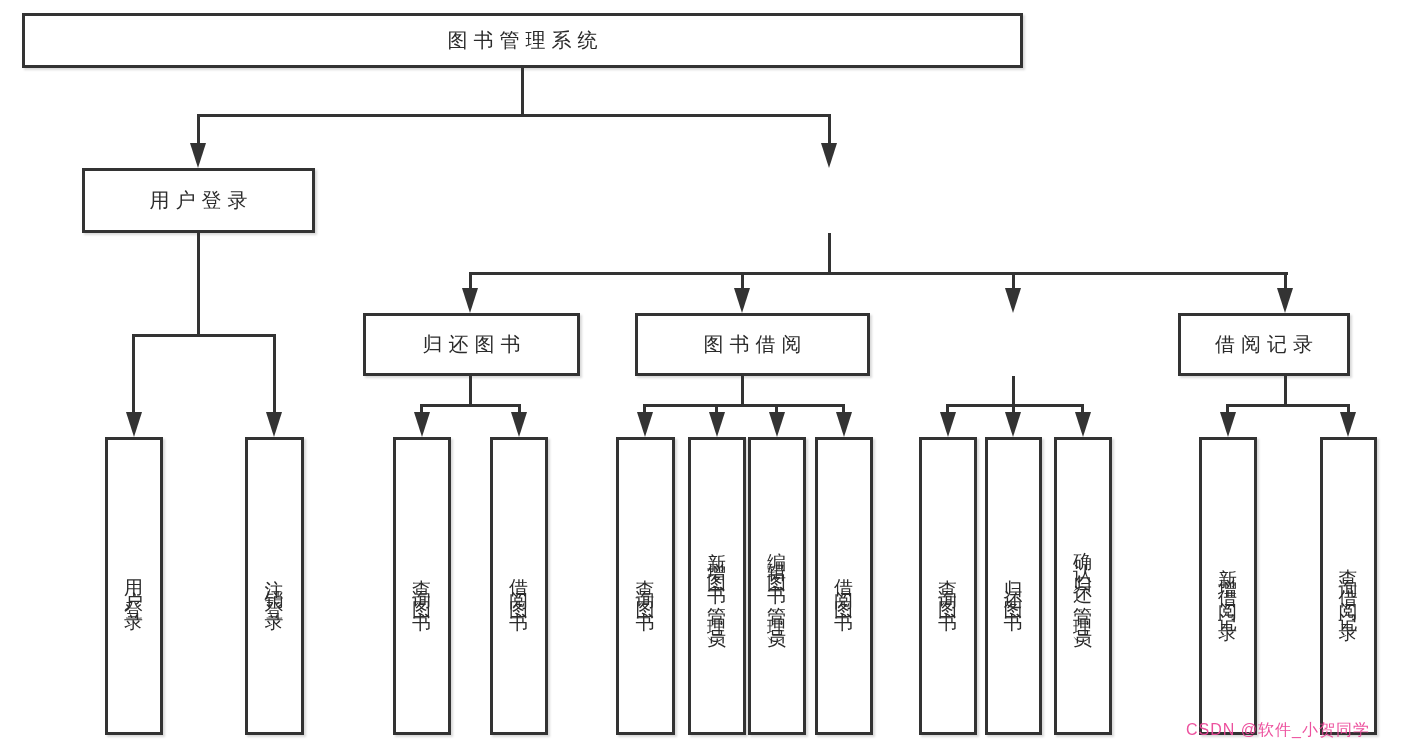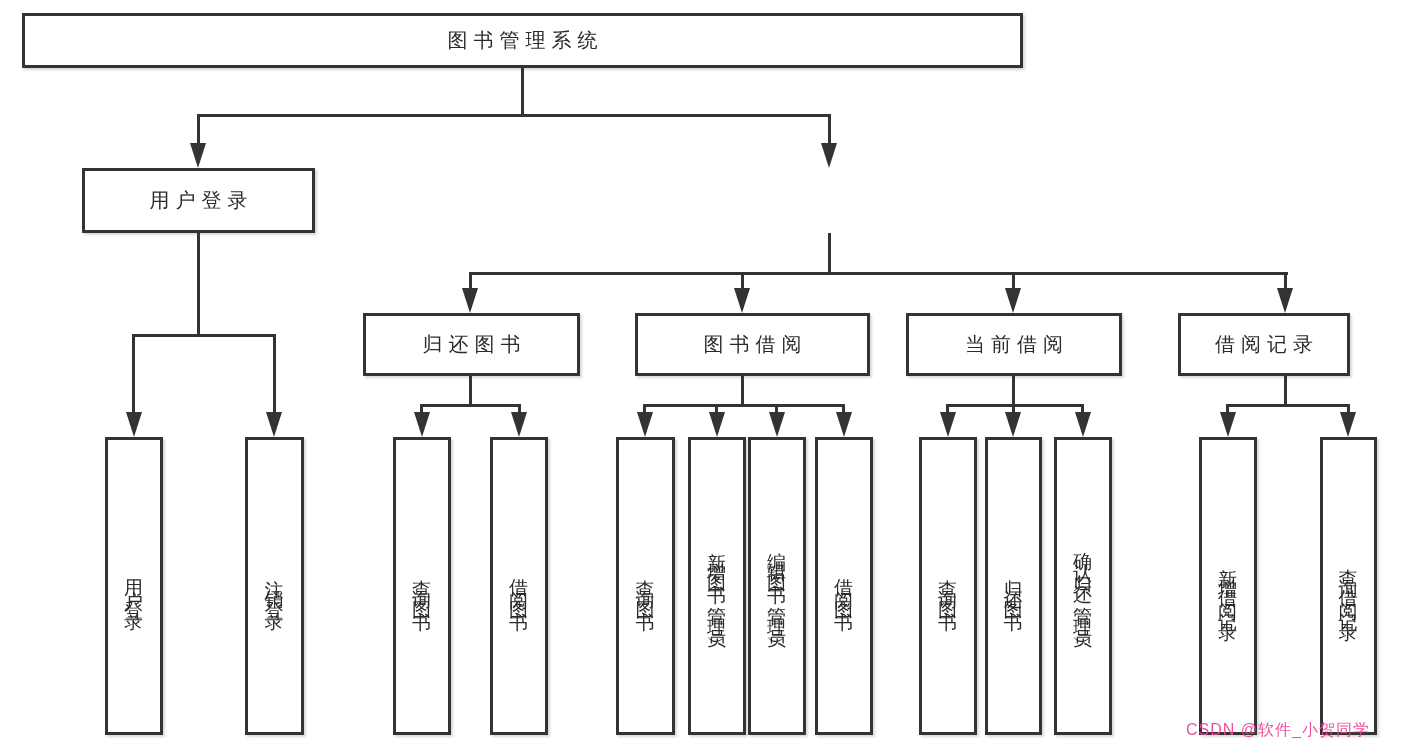--- a/index.html
+++ b/index.html
@@ -93,23 +93,20 @@
   <div class="arrow" style="left:734px;top:288px;"></div>
   <div class="arrow" style="left:1005px;top:288px;"></div>
   <div class="arrow" style="left:1277px;top:288px;"></div>
 
   <div class="box hbox" style="left:363px;top:313px;width:217px;height:63px;">
     <span>归还图书</span>
   </div>
   <div class="box hbox" style="left:635px;top:313px;width:235px;height:63px;">
     <span>图书借阅</span>
   </div>
-  <div class="box hbox" style="left:906px;top:313px;width:216px;height:63px;">
-    <span>当前借阅</span>
-  </div>
   <div class="box hbox" style="left:1178px;top:313px;width:172px;height:63px;">
     <span>借阅记录</span>
   </div>
 
   <div class="line" style="left:469px;top:376px;width:3px;height:30px;"></div>
   <div class="line" style="left:420px;top:404px;width:101px;height:3px;"></div>
   <div class="line" style="left:420px;top:404px;width:3px;height:10px;"></div>
   <div class="line" style="left:518px;top:404px;width:3px;height:10px;"></div>
   <div class="arrow" style="left:414px;top:412px;"></div>
   <div class="arrow" style="left:511px;top:412px;"></div>

